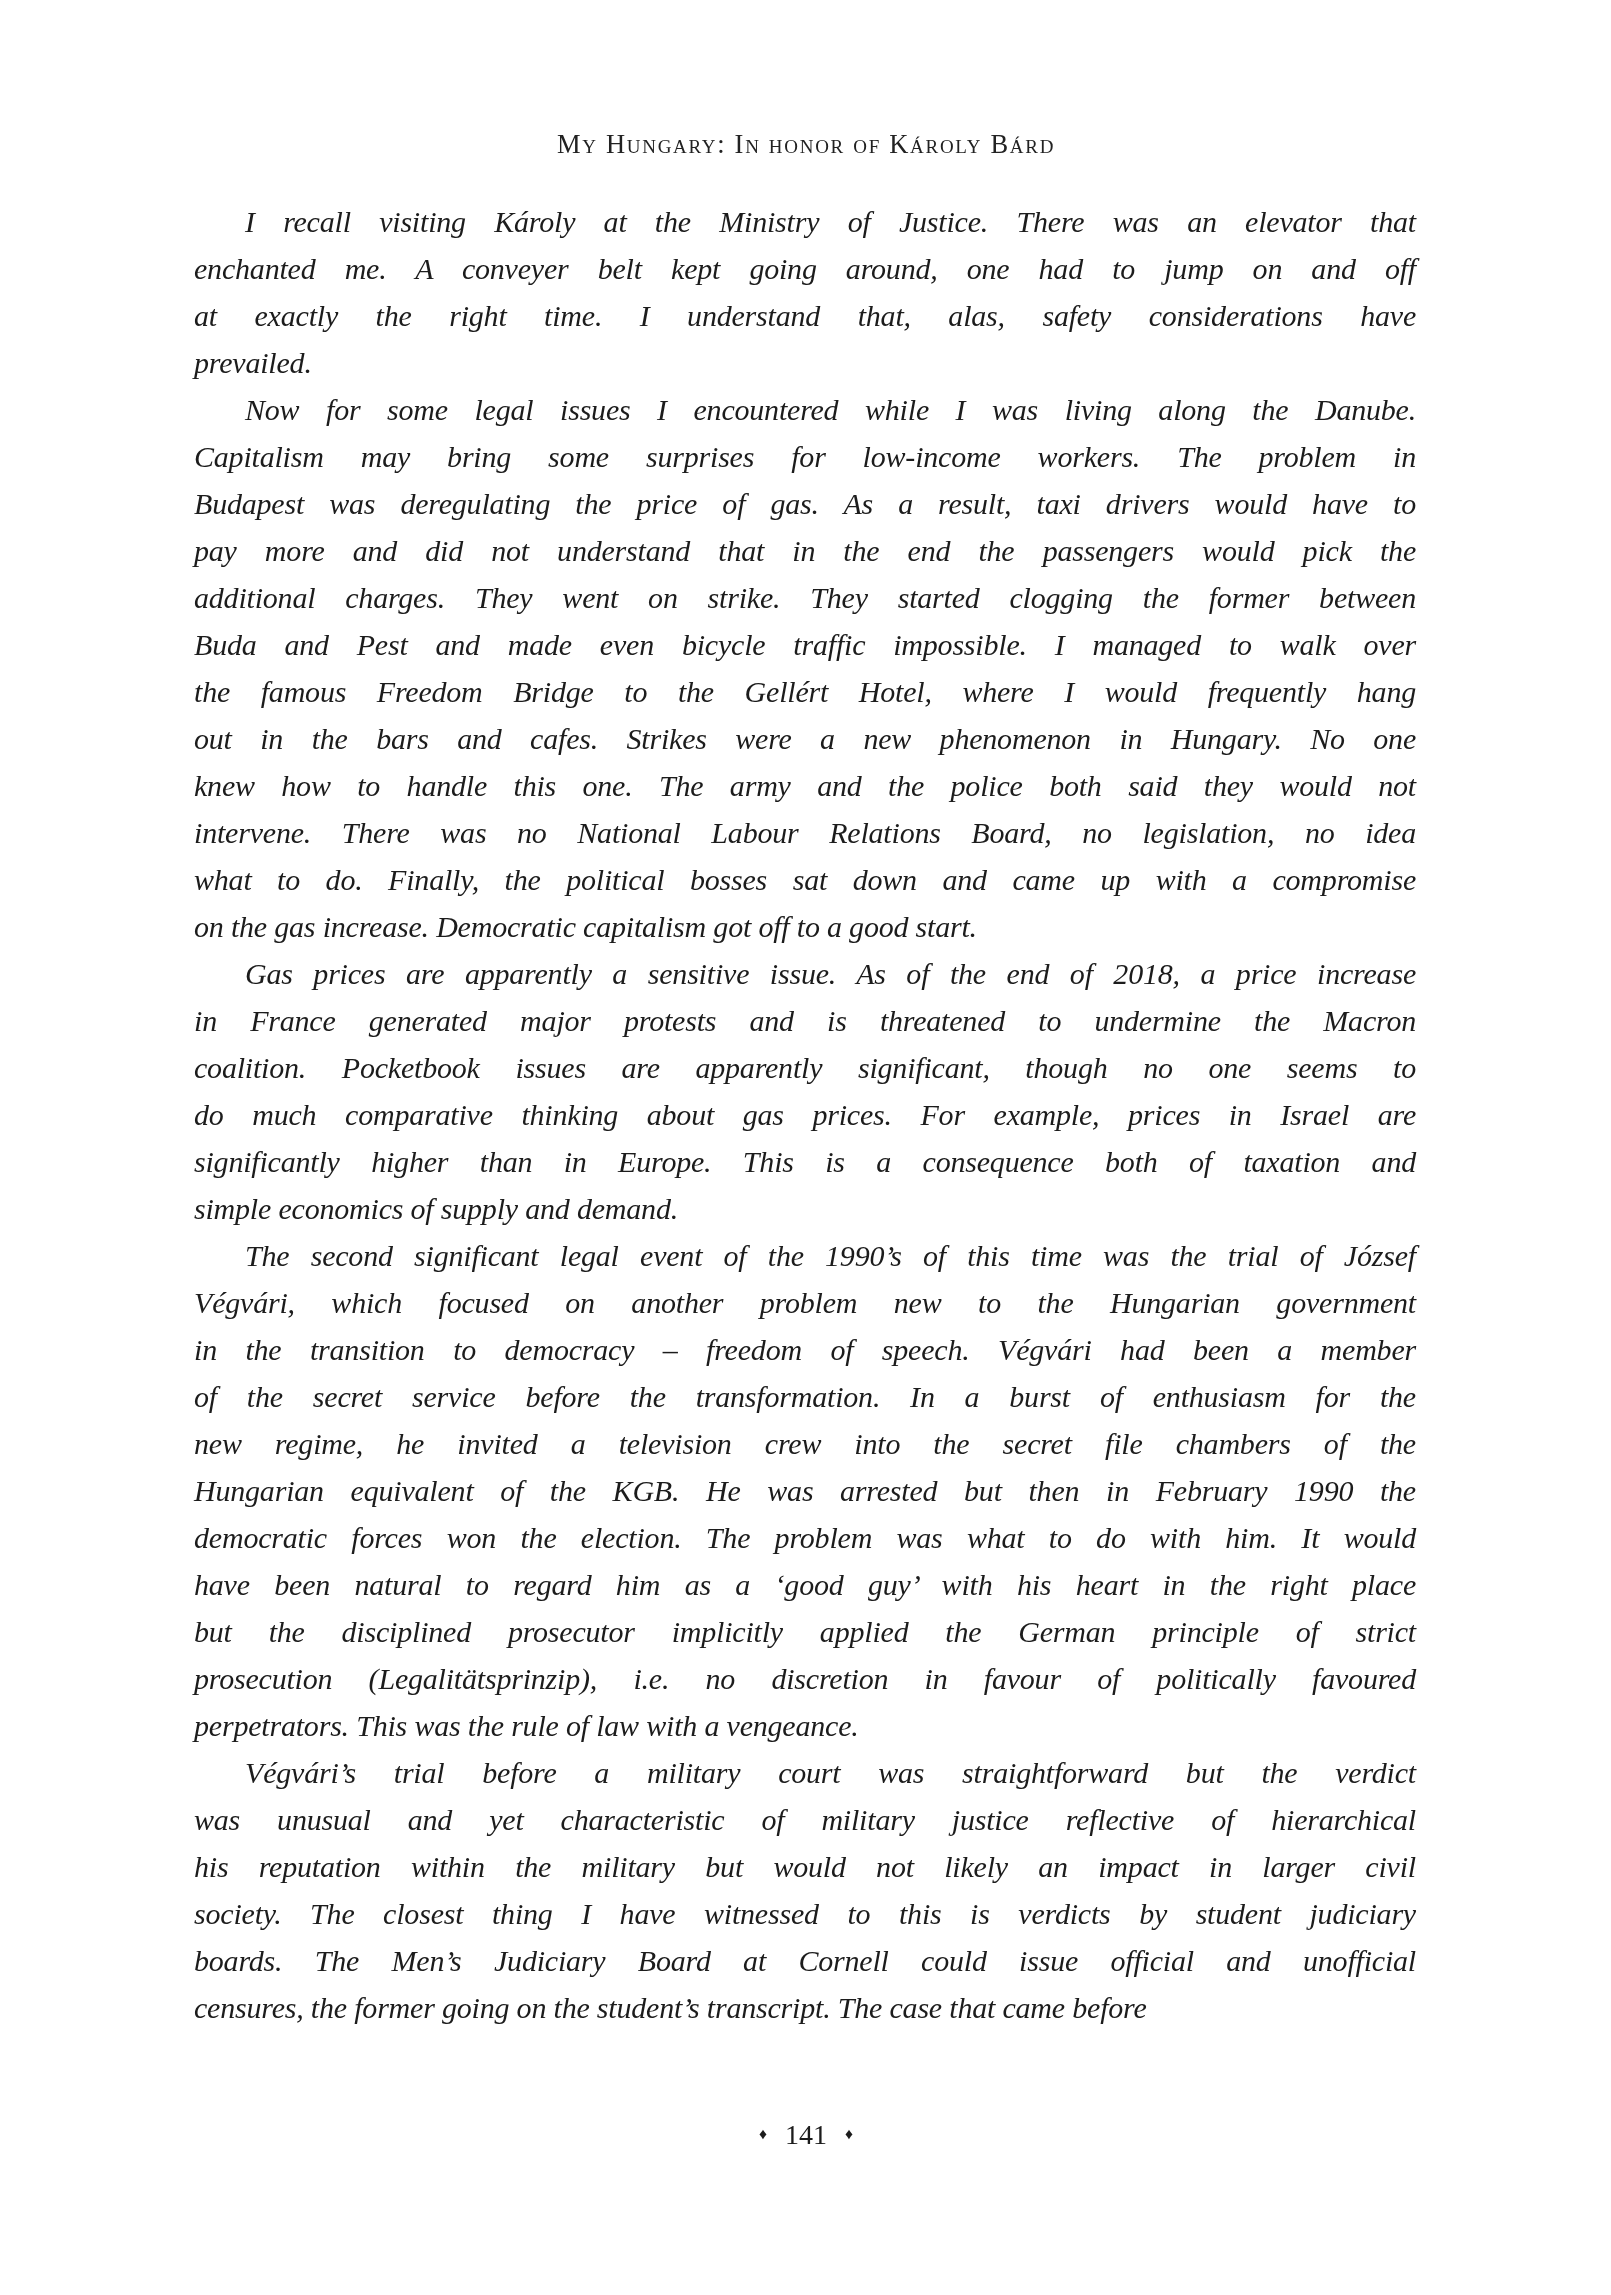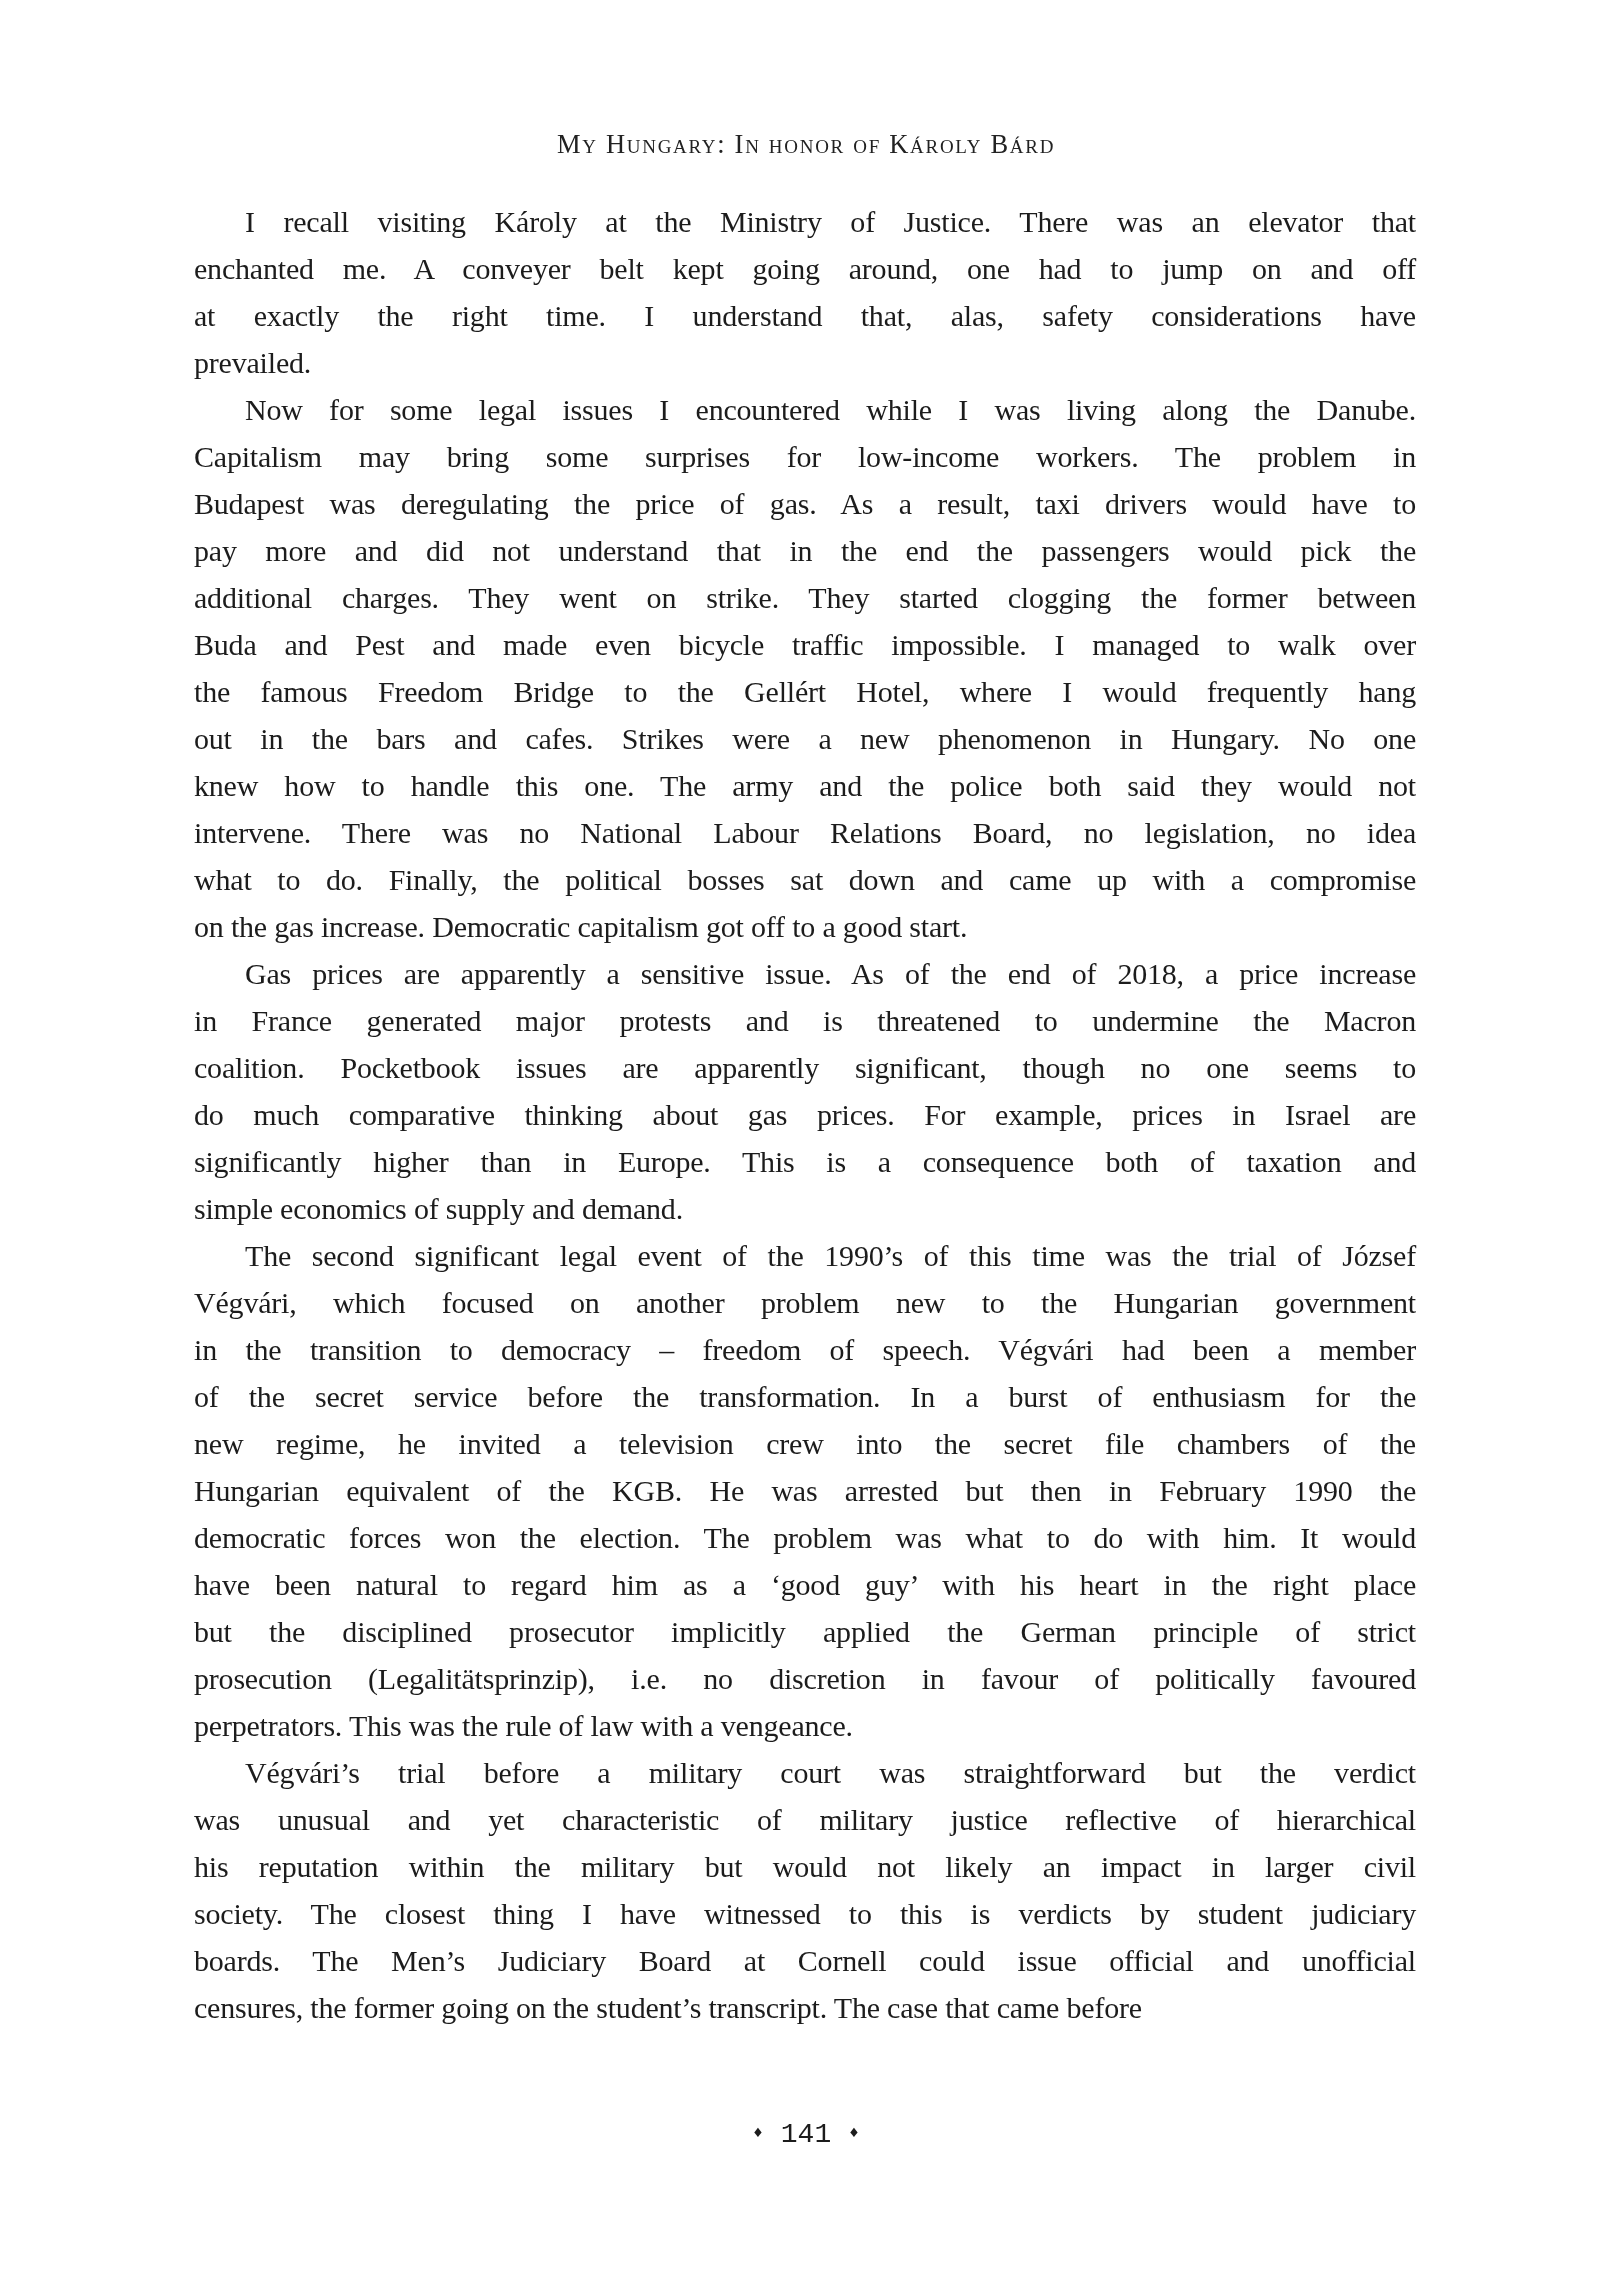--- a/index.html
+++ b/index.html
@@ -40,36 +40,36 @@
     letter-spacing: -0.2px;
     color: #1c1c1c;
   }
   .para {
     margin: 0;
     padding: 0;
   }
   .line {
     text-align: justify;
     text-align-last: justify;
+    font-style: italic;
   }
   .line.first {
     text-indent: 51px;
   }
   .line.last {
     text-align-last: auto;
   }
   .page-footer {
     position: absolute;
     top: 2119px;
     left: 0;
     right: 0;
     text-align: center;
     font-size: 28px;
     color: #1c1c1c;
-    font-family: Liberation Mono, monospace;
   }
   .page-footer .orn {
     font-size: 15.7px;
     vertical-align: 5px;
     margin: 0 18px;
     color: #1c1c1c;
   }
 </style>
 </head>
 <body>

